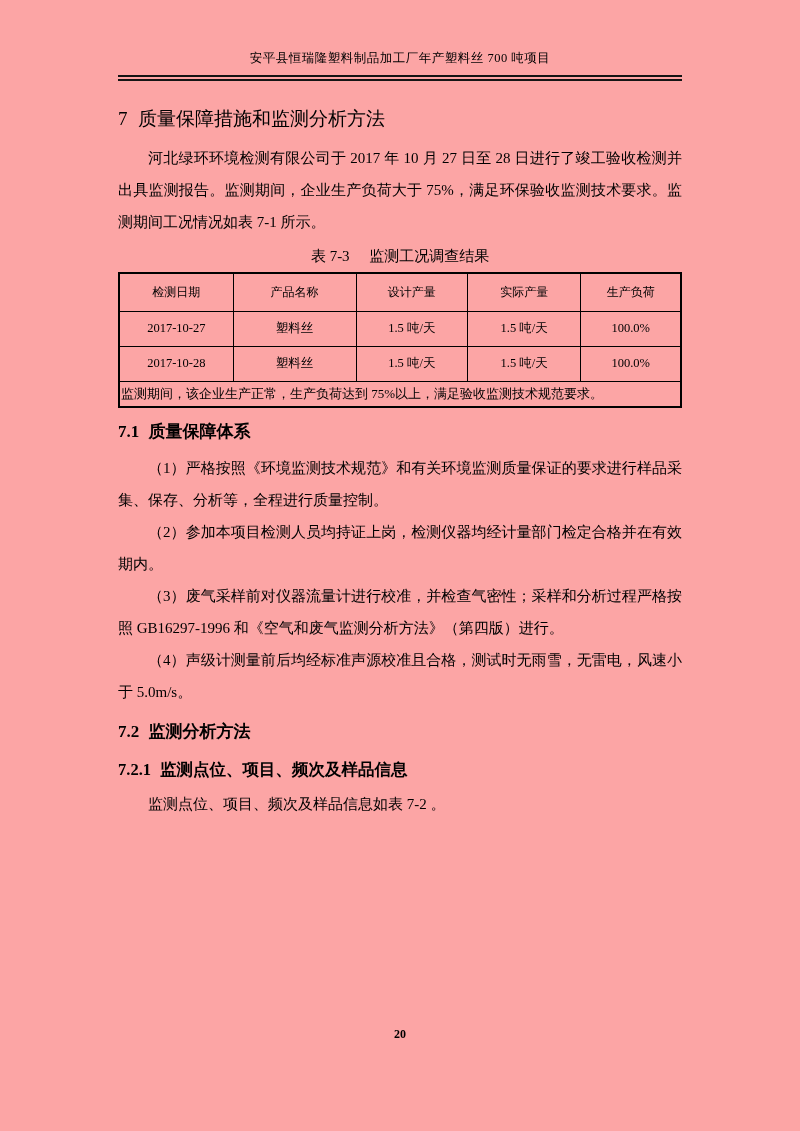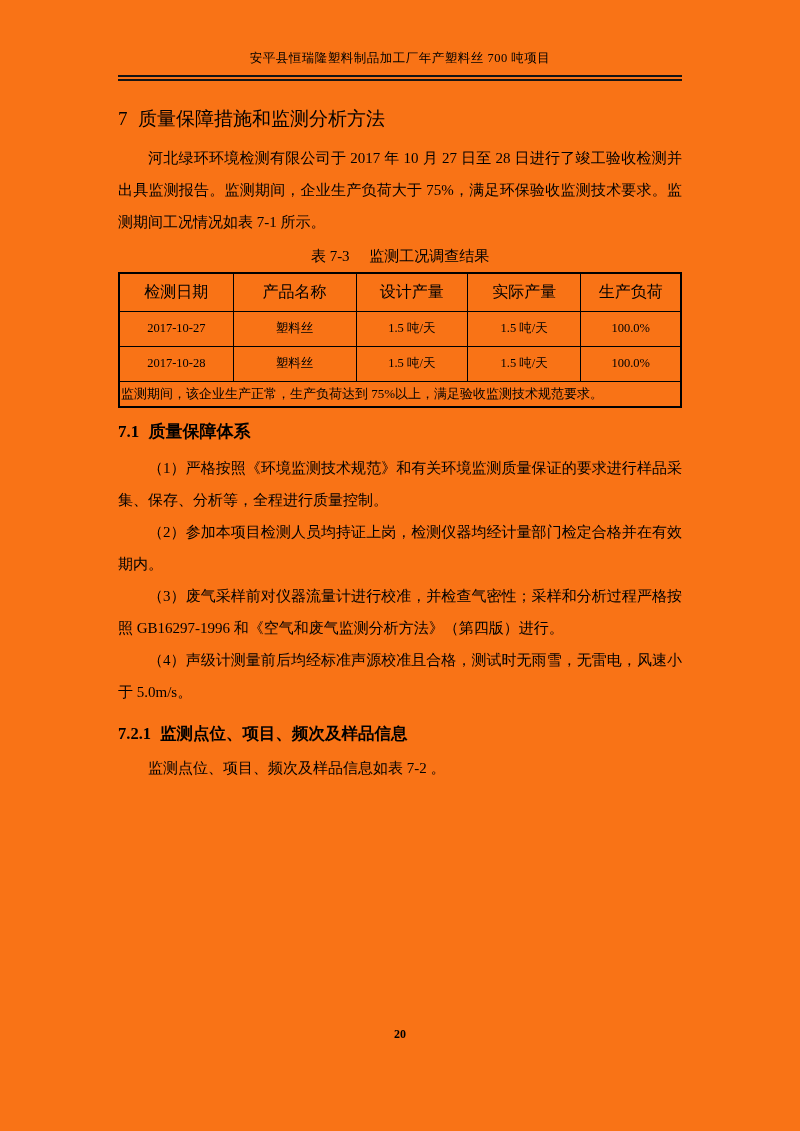--- a/index.html
+++ b/index.html
@@ -1,21 +1,21 @@
 <!DOCTYPE html>
 <html><head>
 <meta charset="utf-8">
 <style>
   * { box-sizing: border-box; }
   html, body { margin: 0; padding: 0; background: #ffffff; }
   .page {
     position: relative;
     width: 800px;
     height: 1131px;
-    background: #f97316;
+    background: #fca5a5;
     color: #000;
     font-family: "Liberation Serif", "DejaVu Serif", serif;
     overflow: hidden;
   }
   .running-header {
     position: absolute;
     top: 0;
     left: 118px;
     width: 564px;
     text-align: center;
@@ -75,21 +75,21 @@
     table-layout: fixed;
   }
   table.cond th, table.cond td {
     border: 1.5px solid #000;
     text-align: center;
     vertical-align: middle;
     padding: 0;
   }
   table.cond thead th {
     height: 38px;
-    font-size: 16px;
+    font-size: 12px;
     font-weight: normal;
   }
   table.cond tbody td {
     height: 35px;
     font-size: 12.5px;
   }
   table.cond tr.note td {
     height: 16px;
     text-align: left;
     padding: 3px 8px 3px 1px;
@@ -170,20 +170,23 @@
       <span class="hnum">7.1</span><span>质量保障体系</span>
     </h2>
 
     <div class="items">
       <p class="body">（1）严格按照《环境监测技术规范》和有关环境监测质量保证的要求进行样品采集、保存、分析等，全程进行质量控制。</p>
       <p class="body">（2）参加本项目检测人员均持证上岗，检测仪器均经计量部门检定合格并在有效期内。</p>
       <p class="body">（3）废气采样前对仪器流量计进行校准，并检查气密性；采样和分析过程严格按照 GB16297-1996 和《空气和废气监测分析方法》（第四版）进行。</p>
       <p class="body">（4）声级计测量前后均经标准声源校准且合格，测试时无雨雪，无雷电，风速小于 5.0m/s。</p>
     </div>
 
+    <h2 class="sec">
+      <span class="hnum">7.2</span><span>监测分析方法</span>
+    </h2>
 
     <h3 class="sec">
       <span class="hnum">7.2.1</span><span>监测点位、项目、频次及样品信息</span>
     </h3>
 
     <p class="body">监测点位、项目、频次及样品信息如表 7-2 。</p>
 
   </div>
 
   <div class="page-number">20</div>

